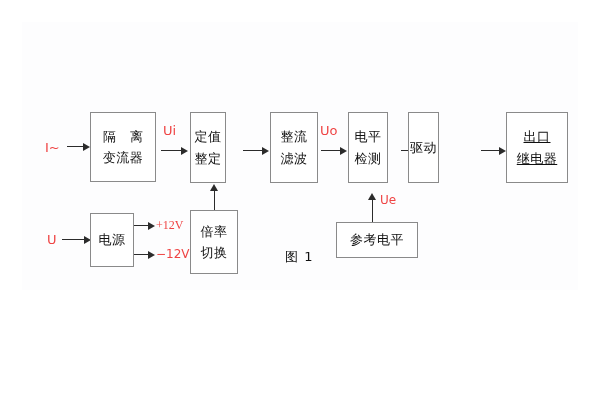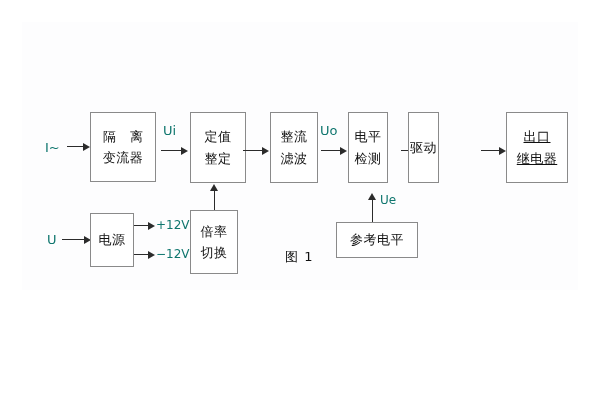--- a/index.html
+++ b/index.html
@@ -28,21 +28,21 @@
     font-size:13px;
     line-height:1.62;
     letter-spacing:0.5px;
     white-space:nowrap;
   }
   .block .ln{display:block;}
   .block .sp{letter-spacing:5px;text-indent:5px;}
   
   .lbl{
     position:absolute;
-    color:#0f766e;
+    color:#ef4444;
     font-size:13px;
     white-space:nowrap;
     line-height:1;
   }
   .lbl.sm{font-size:12px;}
   .cap{
     position:absolute;color:#111;font-size:13px;white-space:nowrap;
     letter-spacing:1px;
   }
   
@@ -73,21 +73,21 @@
 
   <div class="block" style="left:90px;top:112px;width:66px;height:70px;">
     <span class="ln sp">隔 离</span>
     <span class="ln">变流器</span>
   </div>
 
   <div class="lbl" style="left:163px;top:124px;">Ui</div>
   <div class="hline" style="left:161px;top:150px;width:20px;"></div>
   <div class="arrowR" style="left:181px;top:147px;"></div>
 
-  <div class="block" style="left:190px;top:112px;width:56px;height:71px;">
+  <div class="block" style="left:190px;top:112px;width:36px;height:71px;">
     <span class="ln">定值</span>
     <span class="ln">整定</span>
   </div>
 
   <div class="hline" style="left:243px;top:150px;width:19px;"></div>
   <div class="arrowR" style="left:262px;top:147px;"></div>
 
   <div class="block" style="left:270px;top:112px;width:48px;height:71px;">
     <span class="ln">整流</span>
     <span class="ln">滤波</span>
@@ -120,21 +120,21 @@
   <div class="lbl" style="left:47px;top:233px;">U</div>
   <div class="hline" style="left:62px;top:239px;width:22px;"></div>
   <div class="arrowR" style="left:84px;top:236px;"></div>
 
   <div class="block" style="left:90px;top:213px;width:44px;height:54px;align-items:center;">
     <span class="ln">电源</span>
   </div>
 
   <div class="hline" style="left:134px;top:225px;width:14px;"></div>
   <div class="arrowR" style="left:148px;top:222px;"></div>
-  <div class="lbl sm" style="left:156px;top:219px;">+12V</div>
+  <div class="lbl sm" style="left:156px;top:219px;font-family:Liberation Serif, serif;">+12V</div>
 
   <div class="hline" style="left:134px;top:254px;width:14px;"></div>
   <div class="arrowR" style="left:148px;top:251px;"></div>
   <div class="lbl sm" style="left:156px;top:248px;">−12V</div>
 
   <div class="block" style="left:190px;top:210px;width:48px;height:64px;">
     <span class="ln">倍率</span>
     <span class="ln">切换</span>
   </div>
 

